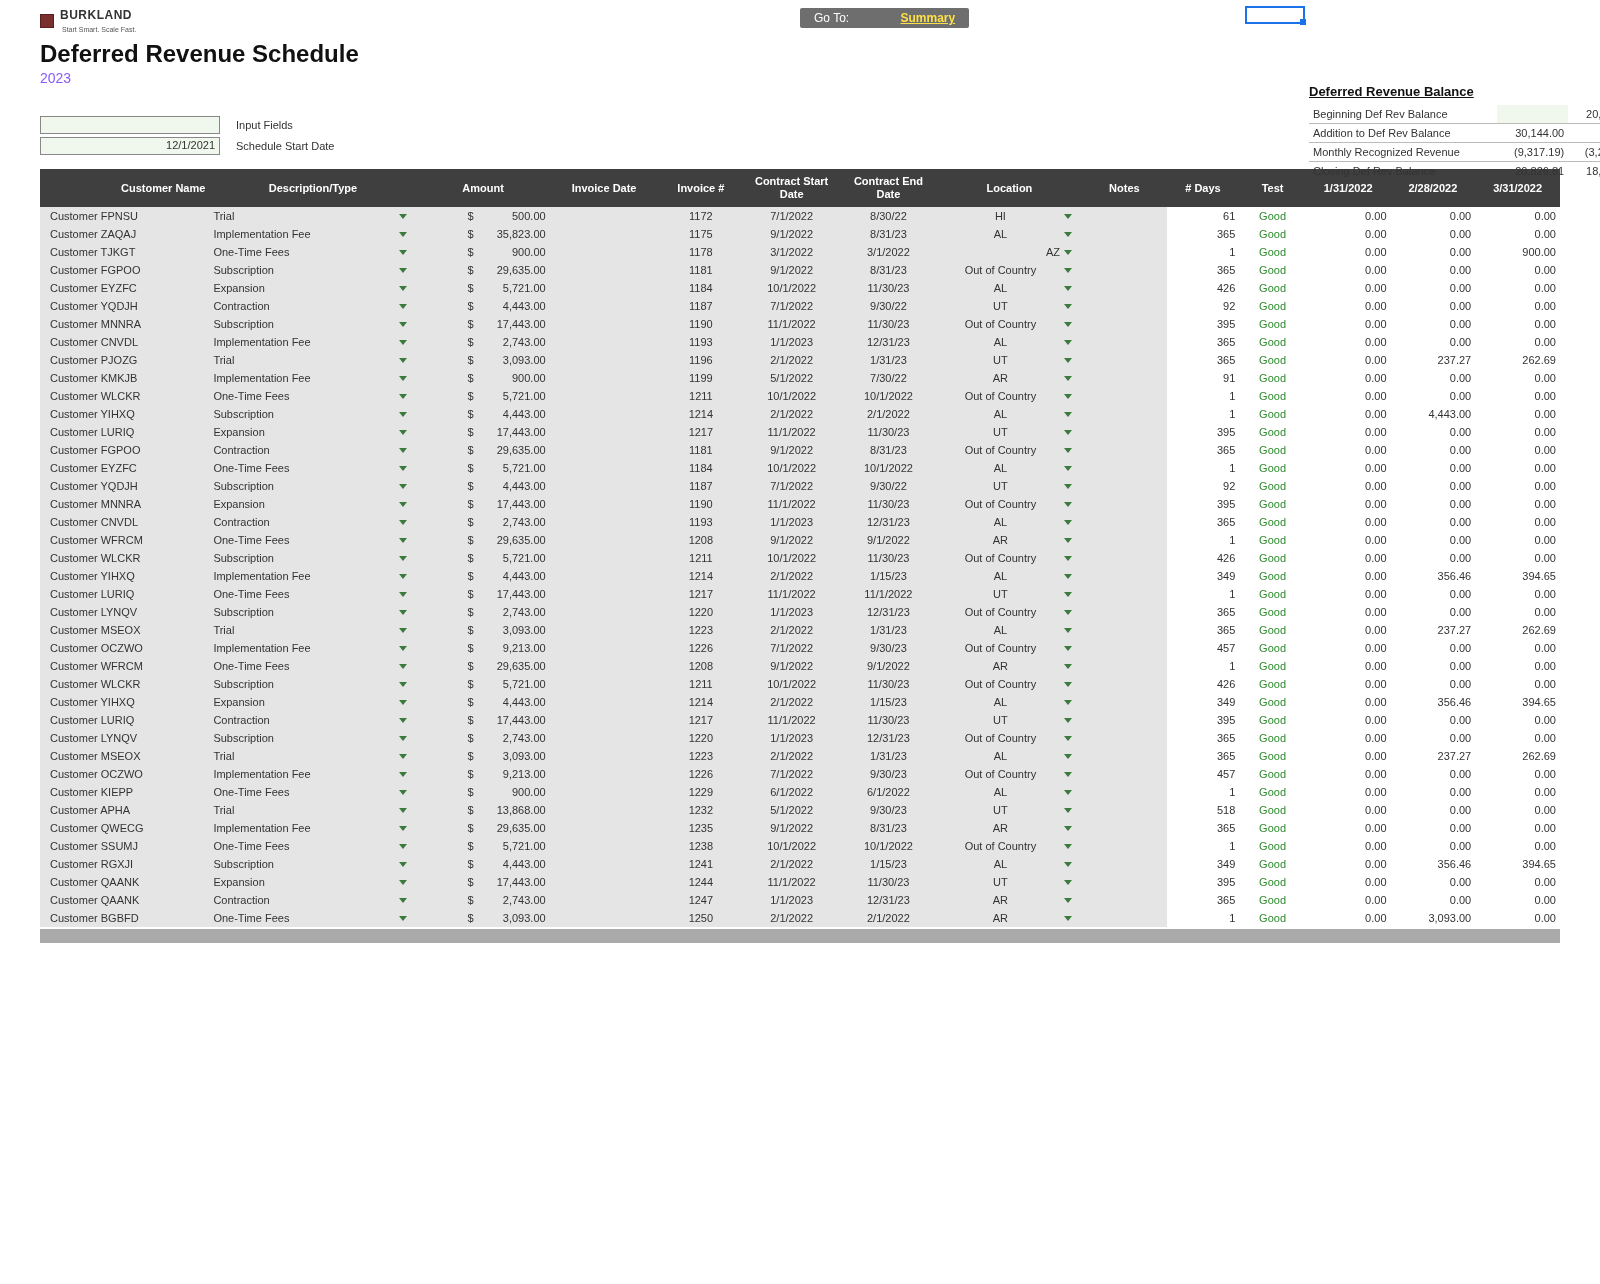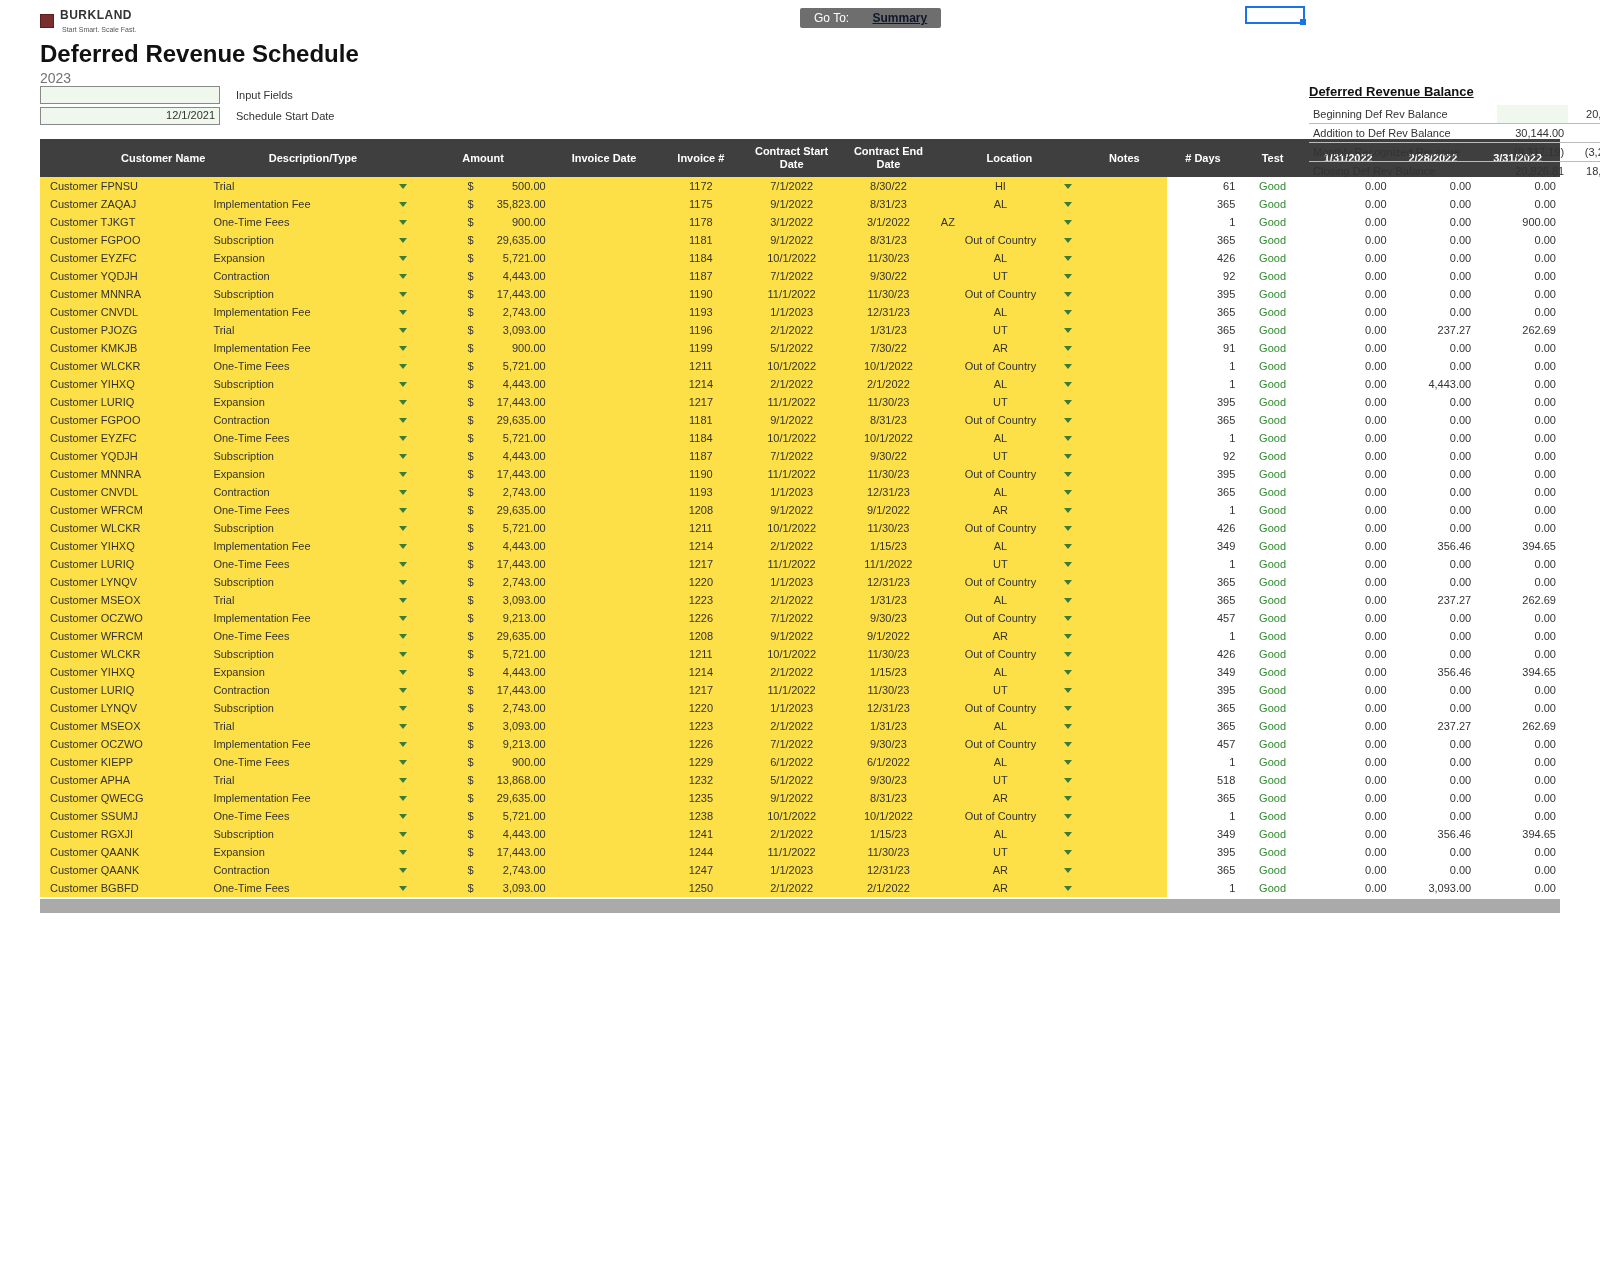--- a/index.html
+++ b/index.html
@@ -25,34 +25,34 @@
   .logo-sub { font-size: 7px; color: #555; margin-left: 2px; }
   .goto-bar {
     position: absolute;
     left: 800px; top: 8px;
     background: #6e6e6e;
     color: #fff;
     padding: 3px 14px;
     font-size: 12px;
     border-radius: 2px;
   }
-  .goto-bar a { color: #0f172a; text-decoration: underline; margin-left: 20px; font-weight: bold; }
+  .goto-bar a { color: #fde047; text-decoration: underline; margin-left: 48px; font-weight: bold; }
   .sel-cell {
     position: absolute;
     left: 1245px; top: 6px;
     width: 60px; height: 18px;
     border: 2px solid #1a73e8;
   }
   .sel-cell::after {
     content:''; position:absolute; right:-3px; bottom:-3px; width:6px; height:6px; background:#1a73e8;
   }
   h1.title {
     font-size: 24px; font-weight: bold; margin: 6px 0 2px 0; color: #111;
   }
-  .year { font-size: 14px; color: #737373; }
+  .year { font-size: 14px; color: #8b5cf6; margin-bottom: 30px; }
   .input-box-area { display:flex; align-items:center; gap:16px; margin-bottom:3px; }
   .ibox {
     width: 180px; height: 18px;
     background: #f0f7ed;
     border: 1px solid #888;
     text-align: right;
     padding: 1px 4px;
     font-size: 11px;
   }
   .ilabel { font-size: 11px; }
@@ -87,21 +87,21 @@
     text-align: center;
     white-space: normal;
     line-height: 1.2;
   }
   .data-table thead th.left { text-align: right; padding-left: 10px; }
   .data-table tbody td {
     padding: 3px 4px;
     font-size: 11px;
     white-space: nowrap;
   }
-  .data-table tbody tr { background: #fde047; }
+  .data-table tbody tr { background: #e5e5e5; }
   .cust { padding-left: 10px !important; }
   .desc { position: relative; }
   .num { text-align: right; }
   .ctr { text-align: center; }
   .dd {
     display:inline-block;
     border-left: 4px solid transparent;
     border-right: 4px solid transparent;
     border-top: 5px solid #3a7a3a;
     vertical-align: middle;
@@ -279,21 +279,21 @@
               <span class="dd"></span>
             </div>
           </td>
           <td class="num"><span class="dollar">$</span><span class="amt">900.00</span></td>
           <td></td>
           <td class="ctr">1178</td>
           <td class="ctr">3/1/2022</td>
           <td class="ctr">3/1/2022</td>
           <td>
             <div class="loc-wrap">
-              <span style="flex:1;text-align:left">AZ</span>
+              <span style="flex:1;text-align:right">AZ</span>
               <span class="dd"></span>
             </div>
           </td>
           <td></td>
           <td class="num days-col">1</td>
           <td class="test-good test-col">Good</td>
           <td class="month mcol">0.00</td>
           <td class="month mcol">0.00</td>
           <td class="month mcol">900.00</td>
         </tr>

